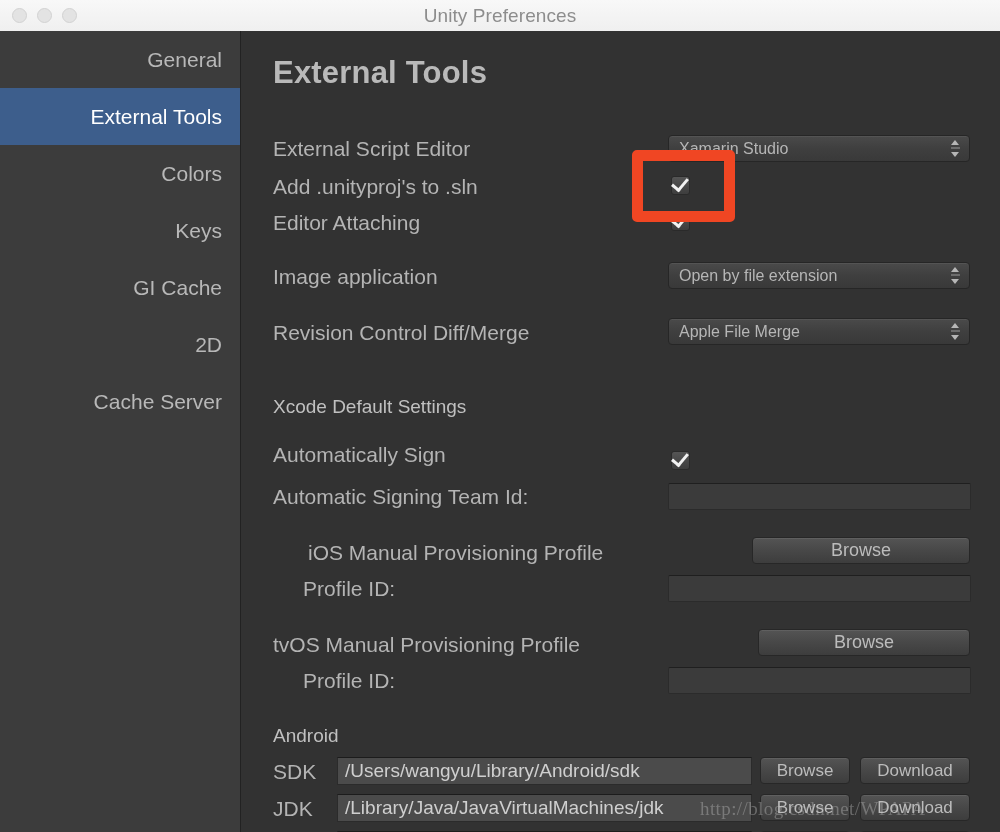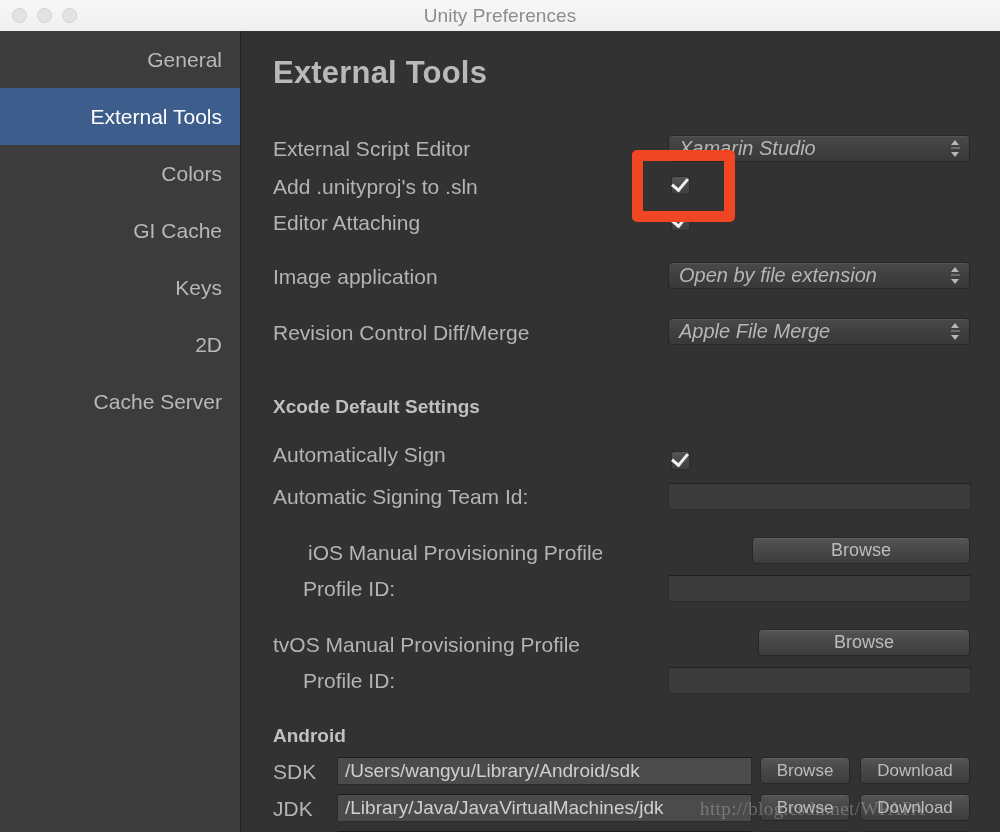--- a/index.html
+++ b/index.html
@@ -100,43 +100,42 @@
   
   .lbl {
     position: absolute;
     font-size: 21px;
     color: #b4b4b4;
     white-space: nowrap;
   }
   .section-head {
     position: absolute;
     font-size: 19px;
-    font-weight: bold;
+    font-weight: normal;
     color: #c0c0c0;
     white-space: nowrap;
   }
 
   
   .dropdown {
     position: absolute;
     height: 27px;
     background: linear-gradient(to bottom, #4a4a4a 0%, #3f3f3f 50%, #393939 100%);
     border: 1px solid #262626;
     border-radius: 4px;
     box-sizing: border-box;
     box-shadow: inset 0 1px 0 rgba(255,255,255,.06);
   }
   .dropdown .dd-text {
     position: absolute;
     left: 10px; top: 0;
     line-height: 25px;
-    font-size: 20px;
+    font-size: 16px;
     color: #b6b6b6;
     white-space: nowrap;
-    font-style: italic;
   }
   .dropdown .dd-arrows {
     position: absolute;
     right: 9px; top: 4px;
     width: 9px; height: 17px;
   }
   .dd-arrows .up,
   .dd-arrows .dn {
     position: absolute;
     left: 0;
@@ -264,22 +263,22 @@
       <div class="dot"></div>
       <div class="dot"></div>
     </div>
     <div id="window-title">Unity Preferences</div>
   </div>
 
   <div id="sidebar">
     <div class="side-item">General</div>
     <div class="side-item selected">External Tools</div>
     <div class="side-item">Colors</div>
+    <div class="side-item">Keys</div>
     <div class="side-item">GI Cache</div>
-    <div class="side-item">Keys</div>
     <div class="side-item">2D</div>
     <div class="side-item">Cache Server</div>
   </div>
 
   <div id="content">
 
     <div id="page-title">External Tools</div>
 
     <div class="lbl" style="left:32px; top:106px;">External Script Editor</div>
     <div class="dropdown" style="left:427px; top:104px; width:302px;">

